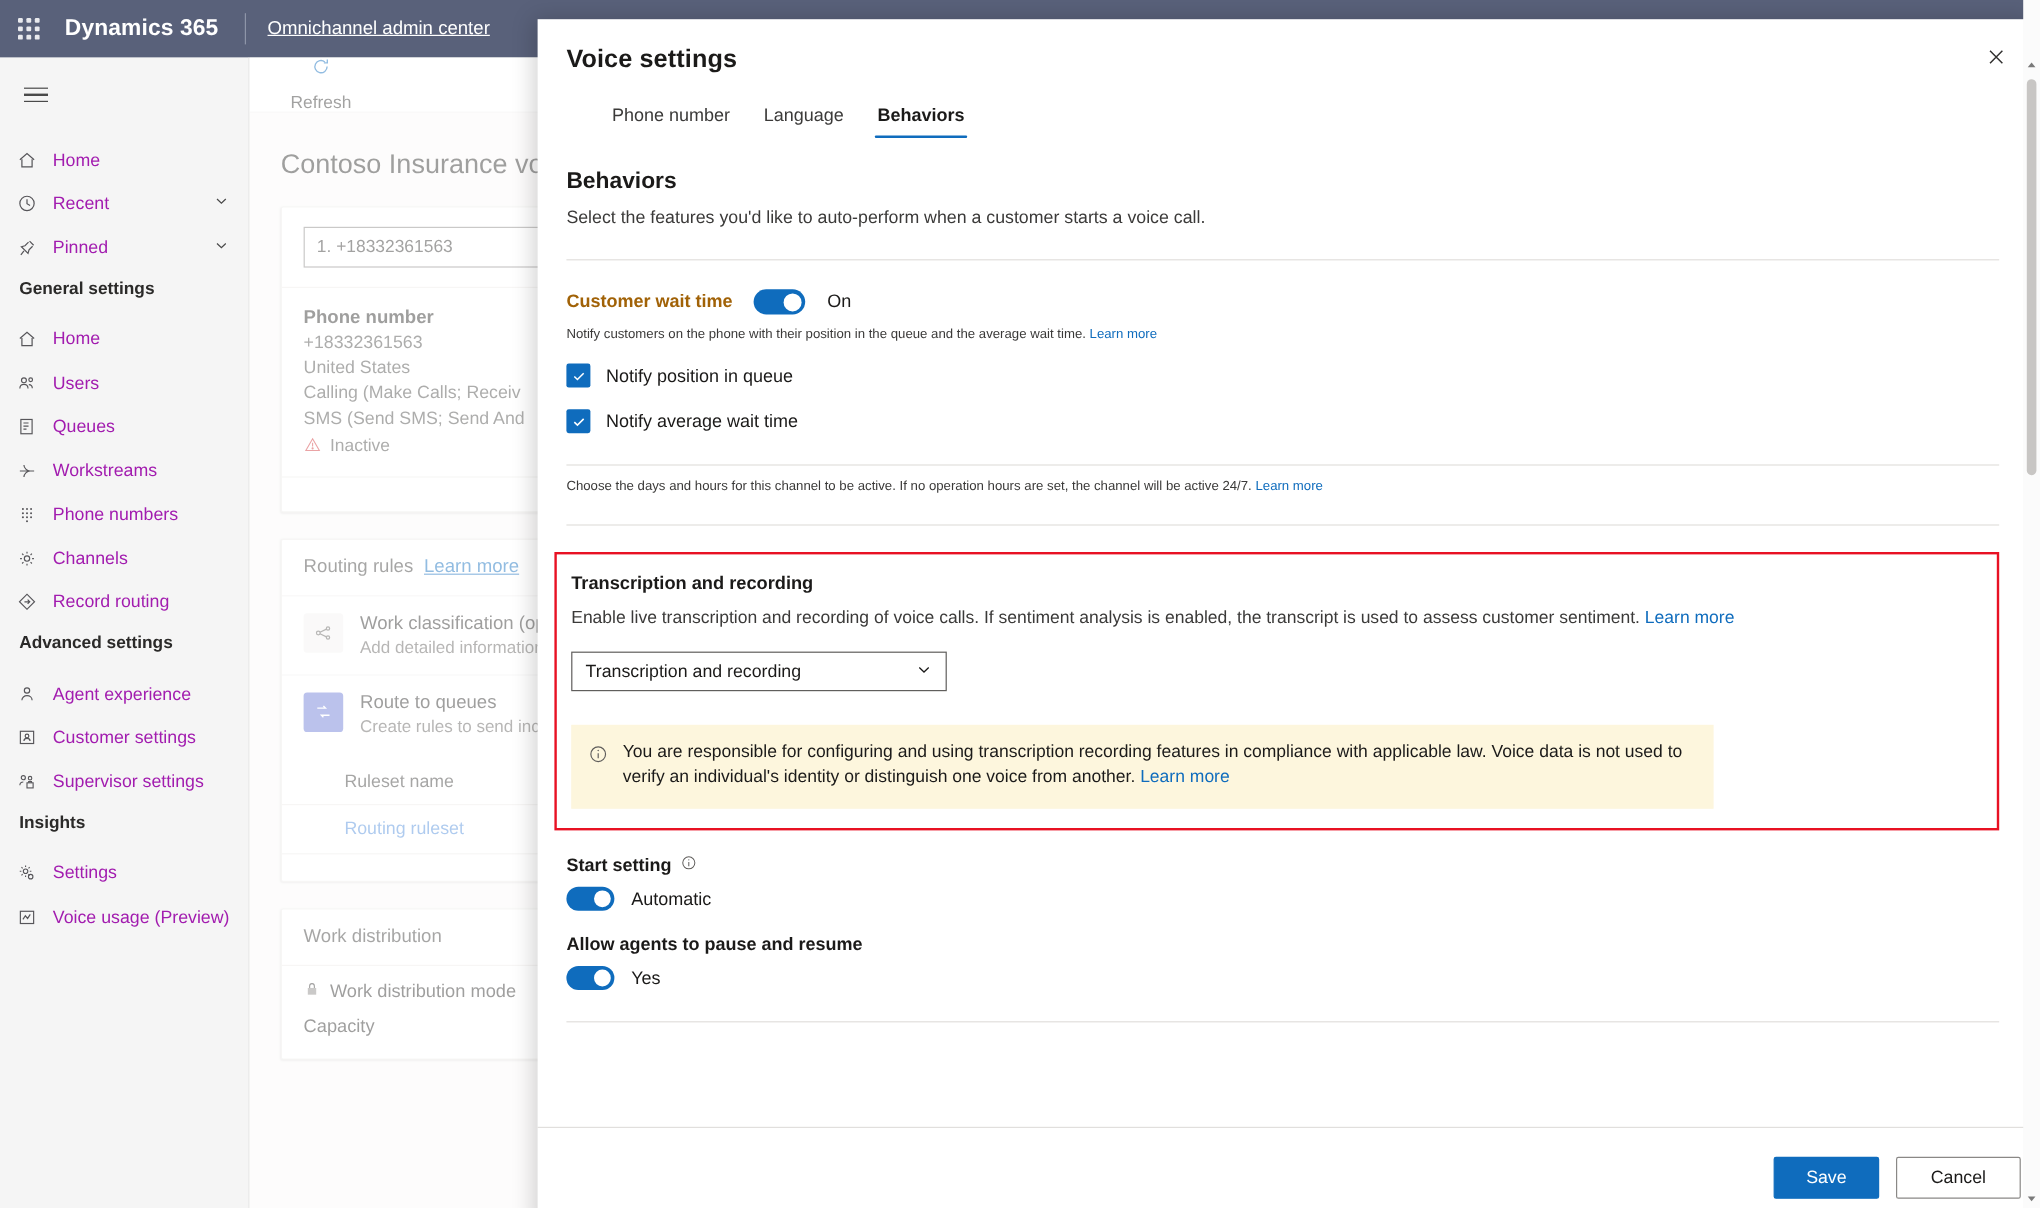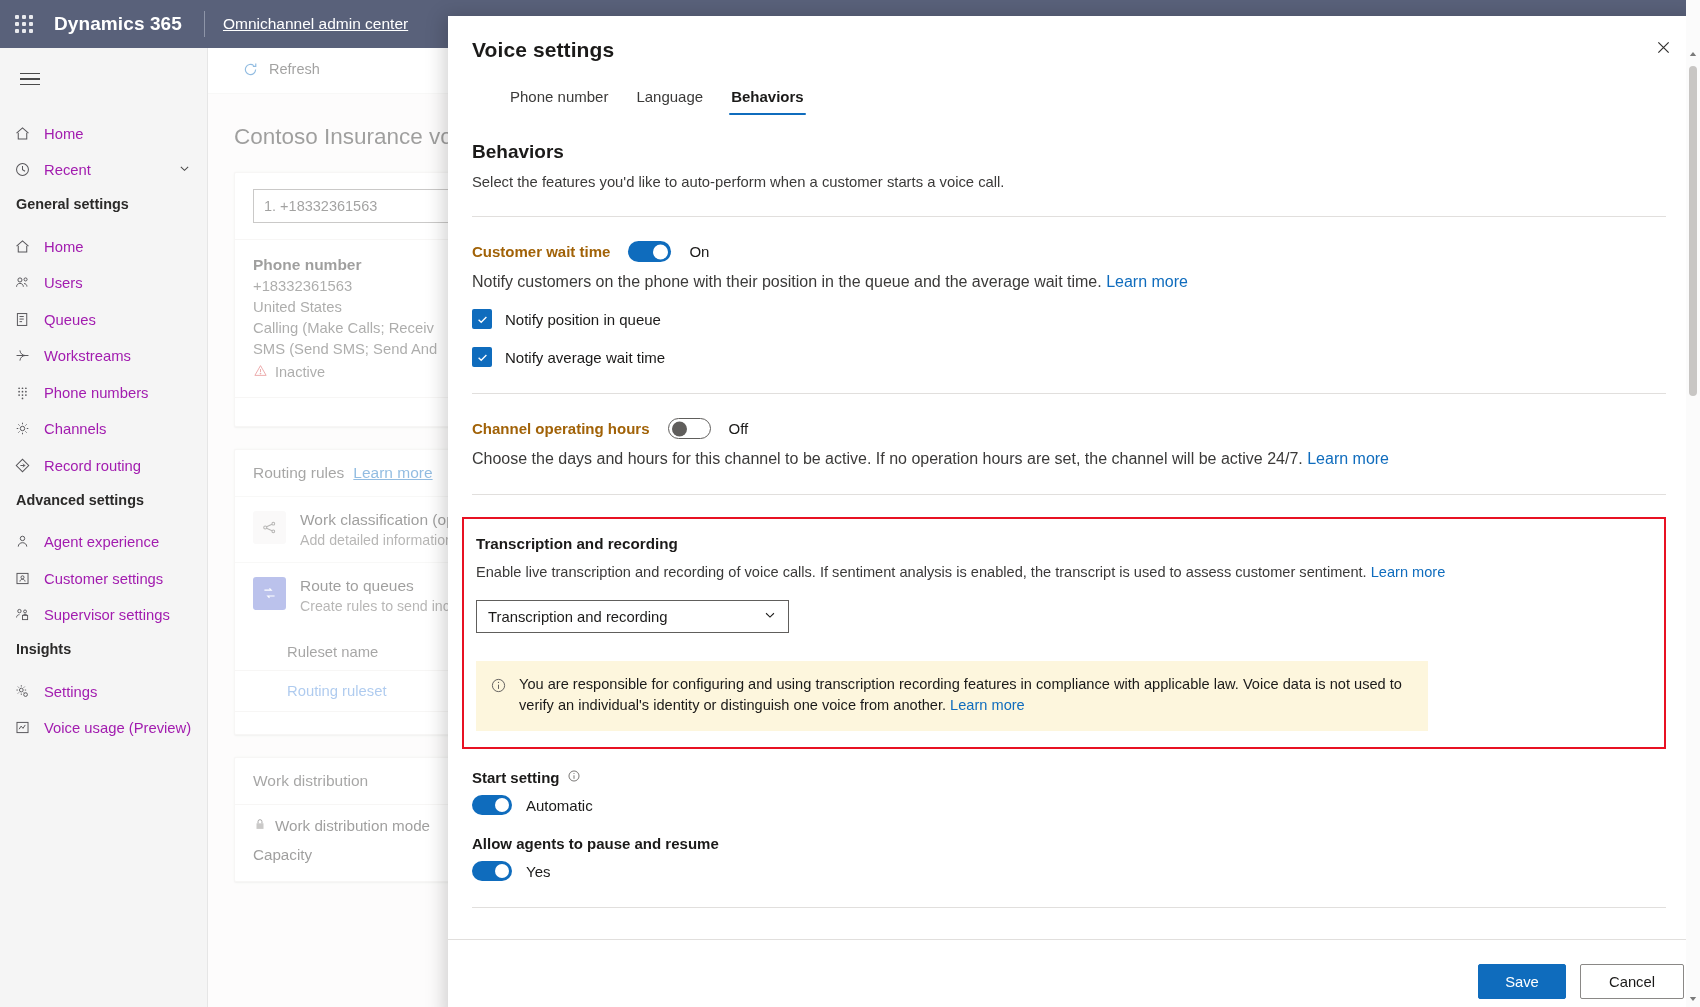--- a/index.html
+++ b/index.html
@@ -36,21 +36,21 @@
   .nav-label { font-size: 14.8px; }
   .nav-chev { margin-left: auto; margin-right: 16px; color: #4a4a4a; }
   .nav-group { padding: 18px 0 6px 16px; font-size: 14.4px; font-weight: bold; color: #2b2a29; }
 
   
   .content {
     position: absolute; top: 48px; left: 208px; width: 1492px; height: 959px;
     background: #faf9f8; overflow: hidden;
   }
   .cmdbar { height: 46px; background: #fff; display: flex; align-items: center; padding-left: 34px; border-bottom: 1px solid #f0efee;}
-  .cmd-btn { display: flex; gap: 10px; font-size: 14.5px; color: #323130; cursor: pointer; }
+  .cmd-btn { display: flex; align-items: center; gap: 10px; font-size: 14.5px; color: #323130; cursor: pointer; flex-direction: column; }
   .refresh-ico { color: #0f6cbd; }
   .page-title { font-size: 22.5px; color: #2b2a29; padding: 30px 0 0 26px; white-space: nowrap; }
   .card { background: #fff; margin: 22px 0 0 26px; width: 560px; border: 1px solid #edebe9; border-radius: 2px; box-shadow: 0 .6px 1.8px rgba(0,0,0,.10); }
   .card-pad { padding: 16px 18px; }
   .sel-box { border: 1px solid #8a8886; height: 34px; display: flex; align-items: center; padding: 0 10px; font-size: 14.5px; color: #323130; background: #fff; }
   .card-sep { height: 1px; background: #edebe9; }
   .ph-title { font-size: 15.5px; font-weight: bold; color: #2b2a29; margin-bottom: 2px; }
   .ph-line { font-size: 14.8px; color: #4a4a48; line-height: 21px; white-space: nowrap; }
   .inactive { display: flex; align-items: center; gap: 7px; font-size: 14.5px; color: #4a4a48; margin-top: 3px; }
   .warn-tri { color: #d13438; font-size: 14px; }
@@ -97,21 +97,21 @@
   .lbl-n { font-size: 15px; color: #1b1a19; }
   .toggle { width: 43px; height: 21px; border-radius: 11px; position: relative; cursor: pointer; flex: none; }
   .toggle.on { background: #0f6cbd; }
   .toggle.off { background: #fff; border: 1px solid #605e5c; }
   .toggle .knob { position: absolute; top: 50%; transform: translateY(-50%); width: 15px; height: 15px; border-radius: 50%; }
   .toggle.on .knob { right: 3px; background: #fff; }
   .toggle.off .knob { left: 3px; background: #605e5c; }
   .toggle.sm { width: 40px; height: 20px; }
   .toggle.sm .knob { width: 14px; height: 14px; }
 
-  .helper { font-size: 16px; color: #3b3a39; margin-top: 11px; }
+  .helper { font-size: 11px; color: #3b3a39; margin-top: 11px; }
   .link { color: #0f6cbd; cursor: pointer; }
 
   .cb-row { display: flex; align-items: center; gap: 13px; margin-top: 18px; }
   .cbox { width: 20px; height: 20px; border-radius: 2px; background: #0f6cbd; display:flex; align-items:center; justify-content:center; cursor: pointer; flex:none;}
   .cbox svg { display:block; }
   .cb-lbl { font-size: 15px; color: #1b1a19; }
 
   .hl-box { border: 2.5px solid #e81123; padding: 16px 22px 16px 0; margin: 22px 0 0 -10px; }
   .hl-inner { padding-left: 12px; }
   .sec-t2 { font-size: 15.2px; font-weight: bold; color: #1b1a19; }
@@ -188,20 +188,34 @@
       <span class="nav-label">Home</span>
     </div>
     <div class="nav-item">
       <span class="nav-ico">
         <svg width="17" height="17" viewBox="0 0 20 20" fill="none" stroke="currentColor" stroke-width="1.2">
             <circle cx="10" cy="10" r="7"></circle>
             <path d="M10 6v4.3l3 1.7"></path>
           </svg>
       </span>
       <span class="nav-label">Recent</span>
+      <span class="nav-chev">
+        <svg width="13" height="13" viewBox="0 0 16 16" fill="none" stroke="currentColor" stroke-width="1.3">
+            <path d="M3.5 6 8 10.3 12.5 6"></path>
+          </svg>
+      </span>
+    </div>
+    <div class="nav-item">
+      <span class="nav-ico">
+        <svg width="17" height="17" viewBox="0 0 20 20" fill="none" stroke="currentColor" stroke-width="1.2">
+            <path d="M12.5 3.5 16.5 7.5M11.5 4.5 8 8l-3.5 1L11 15.5l1-3.5 3.5-3.5"></path>
+            <path d="M7 13l-3 4"></path>
+          </svg>
+      </span>
+      <span class="nav-label">Pinned</span>
       <span class="nav-chev">
         <svg width="13" height="13" viewBox="0 0 16 16" fill="none" stroke="currentColor" stroke-width="1.3">
             <path d="M3.5 6 8 10.3 12.5 6"></path>
           </svg>
       </span>
     </div>
 
     <div class="nav-group">General settings</div>
     <div class="nav-item">
       <span class="nav-ico">
@@ -472,27 +486,20 @@
         <span class="cbox">
           <svg width="13" height="13" viewBox="0 0 16 16" fill="none" stroke="#ffffff" stroke-width="1.6">
               <path d="M3.2 8.3 6.4 11.4 12.8 5"></path>
             </svg>
         </span>
         <span class="cb-lbl">Notify average wait time</span>
       </div>
 
       <div class="divider"></div>
 
-      <div class="row-toggle">
-        <span class="lbl-b">Channel operating hours</span>
-        <span class="toggle off">
-            <span class="knob"></span>
-          </span>
-        <span class="lbl-n">Off</span>
-      </div>
       <div class="helper">
         <span>Choose the days and hours for this channel to be active. If no operation hours are set, the channel will be active 24/7.</span>
         <span class="link">Learn more</span>
       </div>
 
       <div class="divider"></div>
 
       <div class="hl-box">
         <div class="hl-inner">
           <div class="sec-t2">Transcription and recording</div>

